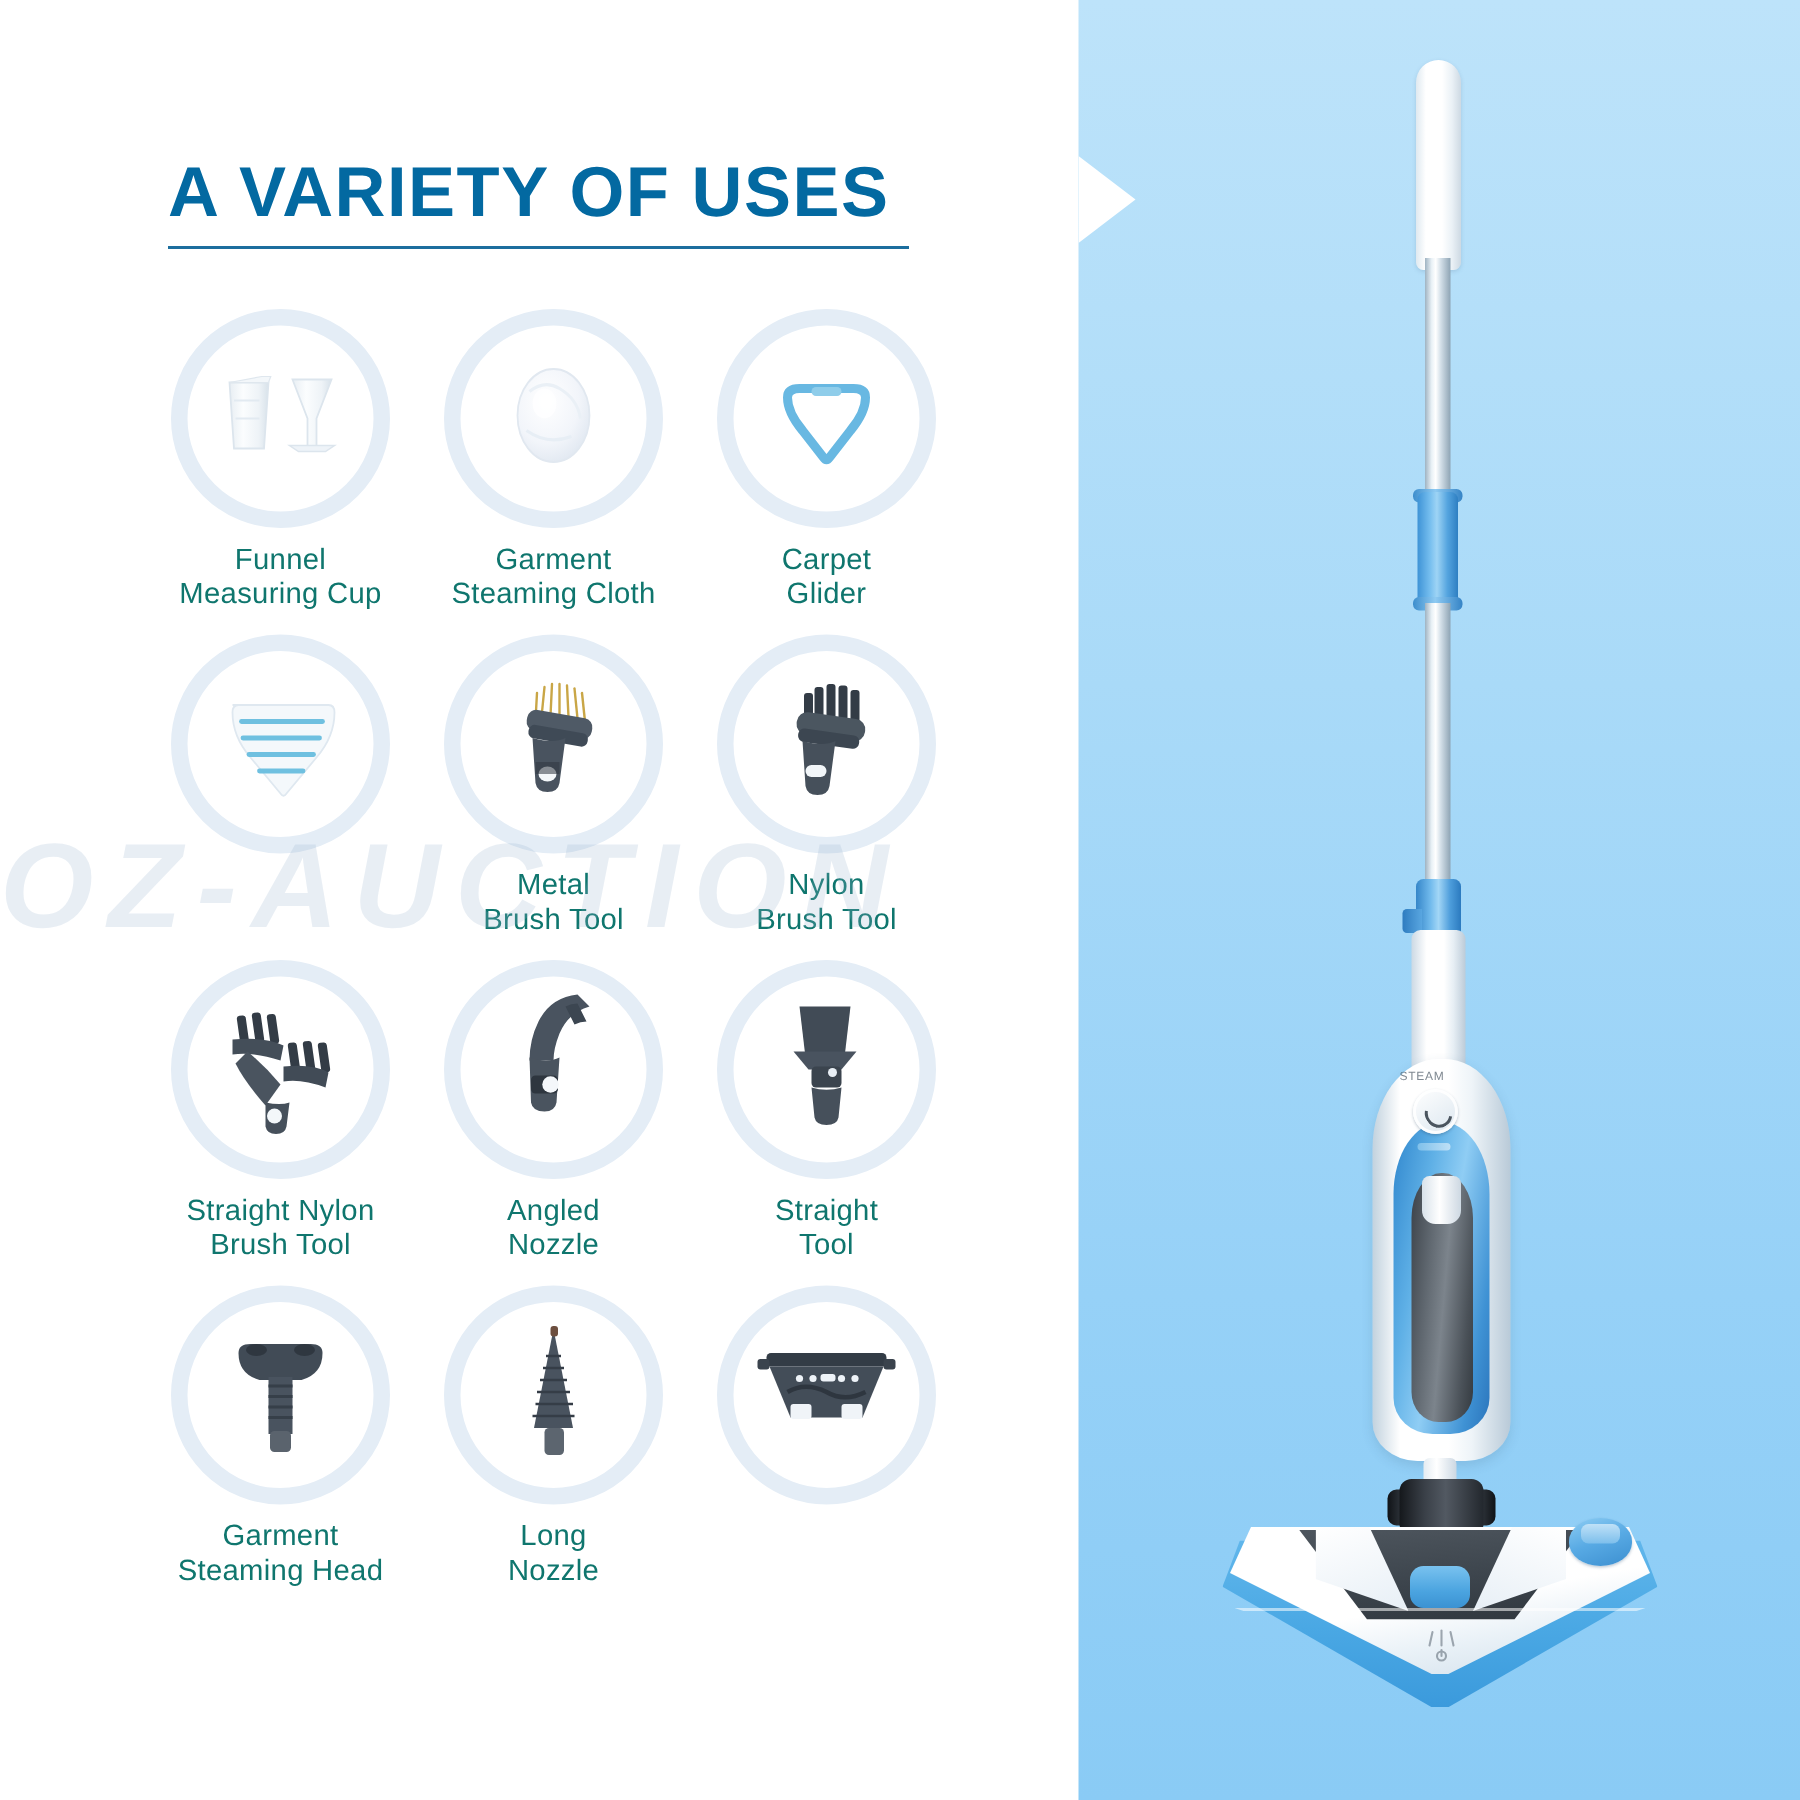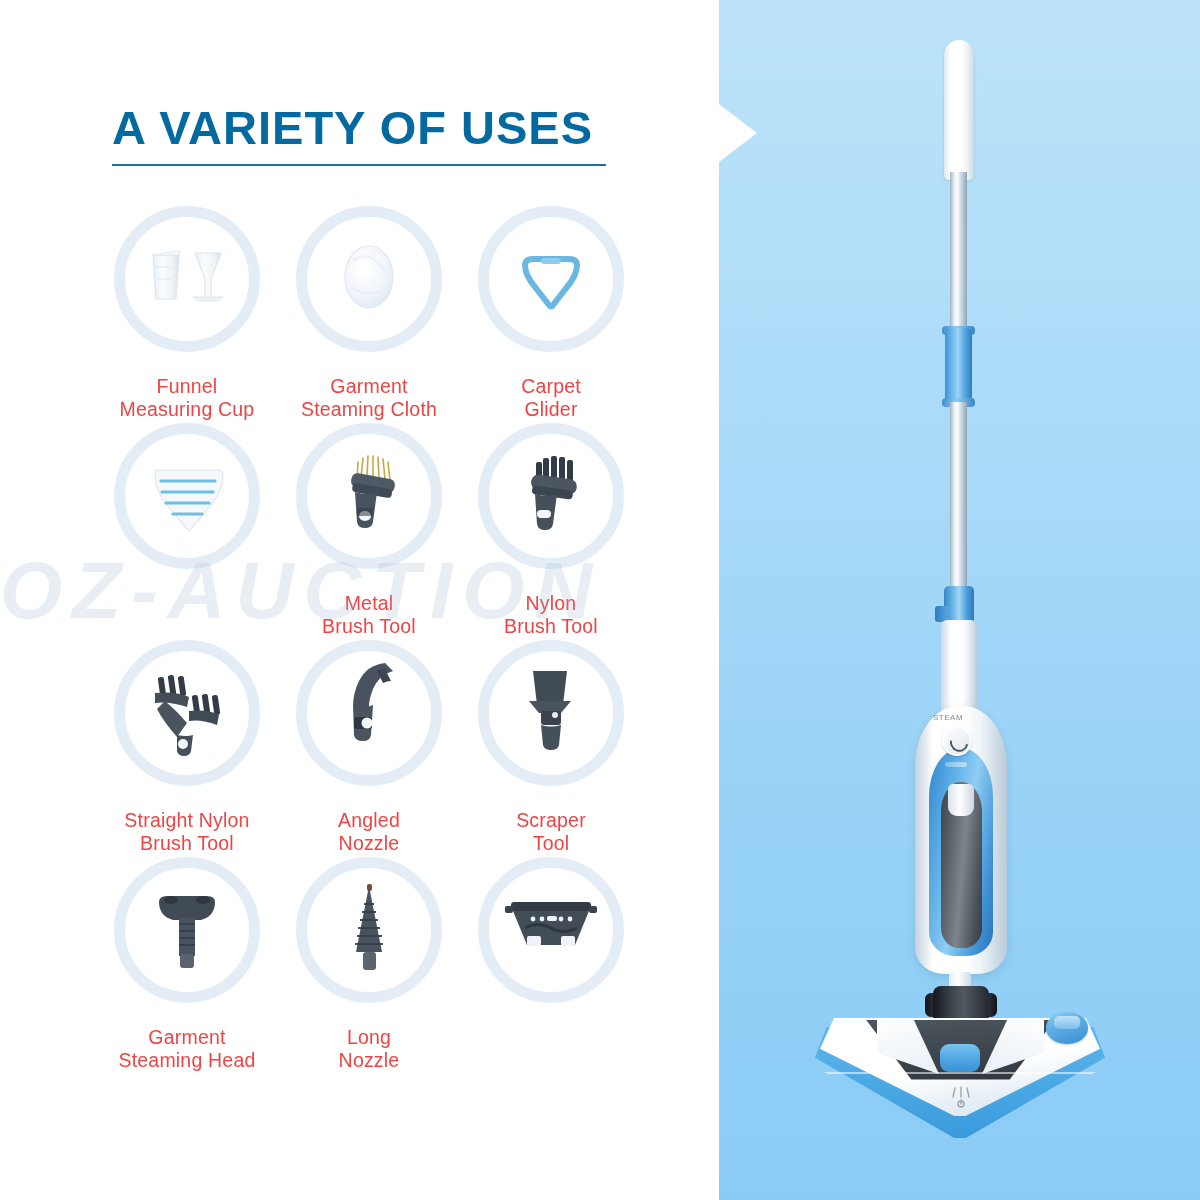--- a/index.html
+++ b/index.html
@@ -30,21 +30,21 @@
   .acc-item.c1{left:182px;}
   .acc-item.c2{left:364px;}
 
   .acc-circle{
     position:relative;margin:0 auto;width:146px;height:146px;border-radius:50%;
     border:11px solid #e4edf6;box-sizing:border-box;background:#ffffff;
   }
   .acc-art{position:absolute;left:0;top:0;width:100%;height:100%;}
 
   .acc-label{
-    margin-top:23px;font-size:19.5px;line-height:23px;color:#ef4444;
+    margin-top:10px;font-size:19.5px;line-height:23px;color:#0f766e;
     letter-spacing:0.2px;
   }
   .acc-label .ln{display:block;white-space:nowrap;}
 
   
   #watermark{
     position:absolute;left:0;top:548px;width:1200px;height:86px;
     font-size:80px;font-weight:bold;letter-spacing:10px;
     color:rgba(148,178,205,0.22);
     line-height:86px;white-space:nowrap;
@@ -402,21 +402,21 @@
           <div class="acc-circle">
             <svg class="acc-art" viewBox="0 0 124 124">
               <path d="M44 20 h34 l-4 34 h-26 z" fill="#414b56"></path>
               <path d="M40 50 h42 l-10 12 h-22 z" fill="#49535f"></path>
               <rect x="52" y="60" width="20" height="14" rx="3" fill="#3b444e"></rect>
               <path d="M52 74 q10 3 20 0 l-2 20 q-1 5 -8 5 q-7 0 -8 -5 z" fill="#46505b"></path>
               <circle cx="66" cy="64" r="3" fill="#e8eef4"></circle>
             </svg>
           </div>
           <div class="acc-label">
-            <span class="ln">Scraper</span>
+            <span class="ln">Straight</span>
             <span class="ln">Tool</span>
           </div>
         </div>
       </div>
 
       <div class="acc-row">
 
         <div class="acc-item c0">
           <div class="acc-circle">
             <svg class="acc-art" viewBox="0 0 124 124">

